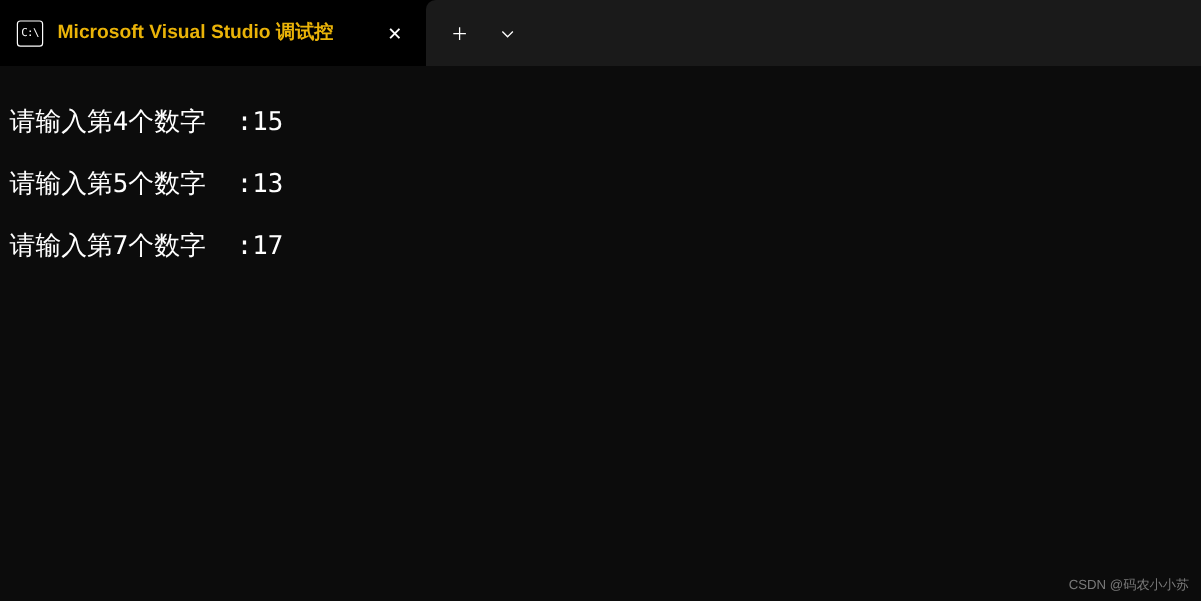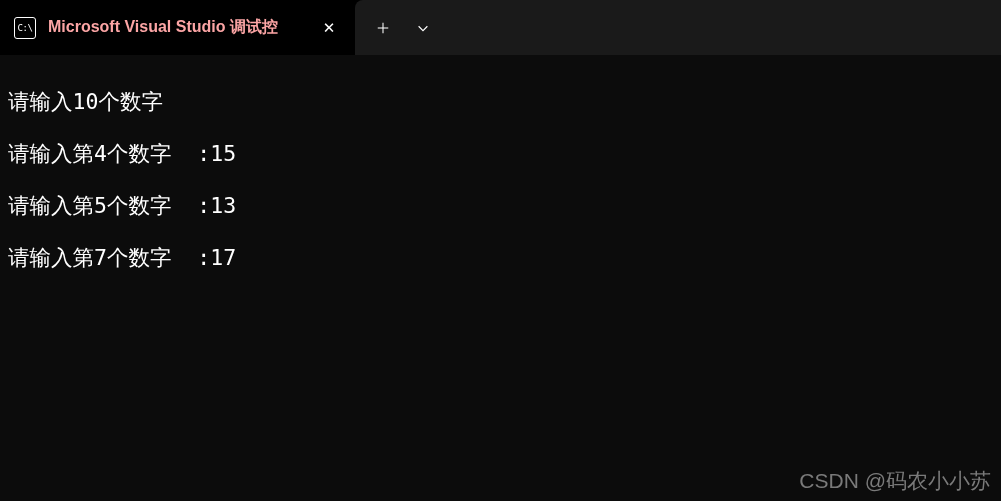--- a/index.html
+++ b/index.html
@@ -37,21 +37,21 @@
       border-radius: 3px;
       display: flex;
       align-items: center;
       justify-content: center;
       font-size: 9px;
       color: #ffffff;
       font-family: Consolas, monospace;
       letter-spacing: -0.5px;
     }
     .tab-title {
-      color: #fca5a5;
+      color: #eab308;
       font-size: 16px;
       font-weight: 600;
       flex: 1;
       white-space: nowrap;
       overflow: hidden;
     }
     .tab-close {
       color: #ffffff;
       font-size: 15px;
       width: 24px;
@@ -91,21 +91,21 @@
       white-space: pre;
     }
     .terminal-line {
       display: block;
     }
     .watermark {
       position: absolute;
       bottom: 6px;
       right: 10px;
       color: #7a7a7a;
-      font-size: 21px;
+      font-size: 11px;
       font-family: 'Microsoft YaHei', sans-serif;
     }
   </style>
 </head>
 <body>
 
 <div class="titlebar">
   <div class="tab">
     <div class="tab-icon">C:\</div>
     <div class="tab-title">Microsoft Visual Studio 调试控</div>
@@ -120,21 +120,20 @@
     </div>
     <div class="titlebar-btn">
       <svg viewBox="0 0 16 16" fill="none" stroke="#ffffff" stroke-width="1.3">
         <polyline points="3,6 8,11 13,6"></polyline>
       </svg>
     </div>
   </div>
 </div>
 
 <div class="terminal">
-<span class="terminal-line">请输入10个数字</span>
 <span class="terminal-line">请输入第4个数字  :15</span>
 <span class="terminal-line">请输入第5个数字  :13</span>
 <span class="terminal-line">请输入第7个数字  :17</span>
 
 
 
 
 
 
 </div>

